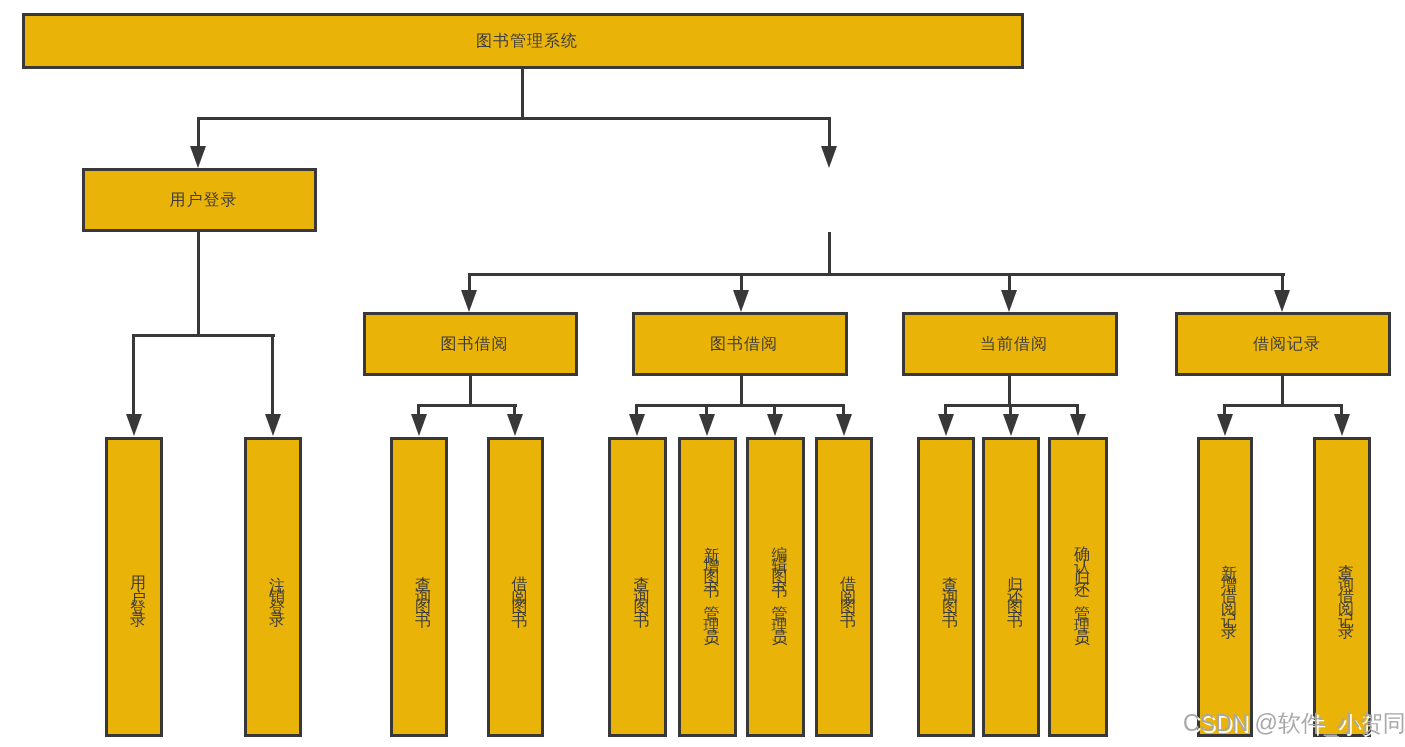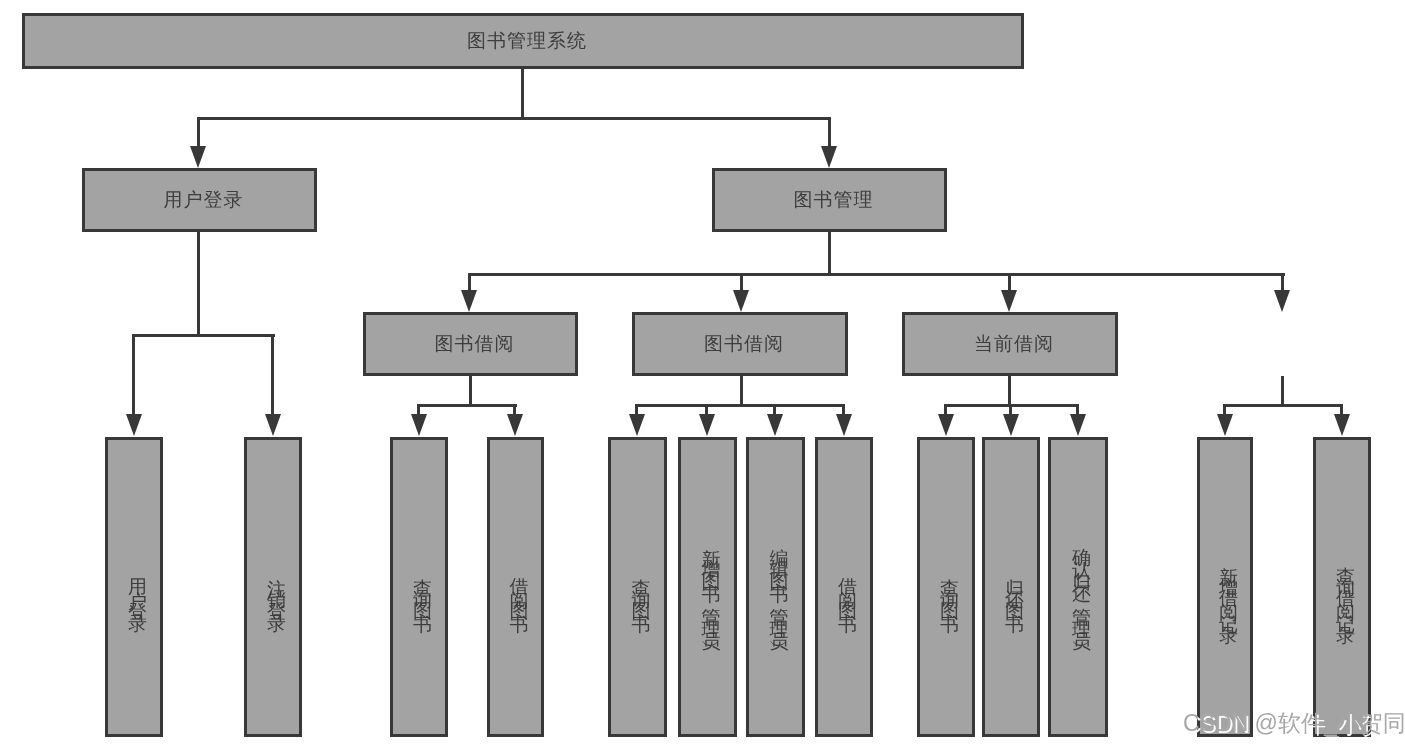--- a/index.html
+++ b/index.html
@@ -24,28 +24,28 @@
   
   .ah {
     position: absolute; width: 0; height: 0;
     border-left: 8px solid transparent;
     border-right: 8px solid transparent;
     border-top: 22px solid var(--line);
   }
   
   .node {
     position: absolute;
-    background: #a3a3a3;
+    background: #eab308;
     border: 3px solid var(--line);
     box-sizing: border-box;
     display: flex;
     align-items: center;
     justify-content: center;
     color: var(--text);
-    font-size: 19px;
+    font-size: 16px;
     z-index: 2;
     padding-left: 8px;
   }
   .node.hz span { letter-spacing: 1px; white-space: nowrap; }
   .node.vt span {
     writing-mode: vertical-rl;
     text-orientation: upright;
     letter-spacing: 12px;
     line-height: 1;
     white-space: nowrap;
@@ -125,32 +125,32 @@
   <div class="ah" style="left:1217px;top:414px"></div>
   <div class="ah" style="left:1334px;top:414px"></div>
 
   <div class="node hz" style="left:22px;top:13px;width:1002px;height:56px">
     <span>图书管理系统</span>
   </div>
 
   <div class="node hz" style="left:82px;top:168px;width:235px;height:64px">
     <span>用户登录</span>
   </div>
-  <div class="node hz" style="left:712px;top:168px;width:235px;height:64px">
-    <span>图书管理</span>
-  </div>
 
   <div class="node hz" style="left:363px;top:312px;width:215px;height:64px">
     <span>图书借阅</span>
   </div>
   <div class="node hz" style="left:902px;top:312px;width:216px;height:64px">
     <span>当前借阅</span>
   </div>
   <div class="node hz" style="left:632px;top:312px;width:216px;height:64px">
     <span>图书借阅</span>
+  </div>
+  <div class="node hz" style="left:1175px;top:312px;width:216px;height:64px">
+    <span>借阅记录</span>
   </div>
 
   <div class="node vt" style="left:105px;top:437px;width:58px;height:300px">
     <span>用户登录</span>
   </div>
   <div class="node vt" style="left:244px;top:437px;width:58px;height:300px">
     <span>注销登录</span>
   </div>
 
   <div class="node vt" style="left:390px;top:437px;width:58px;height:300px">

